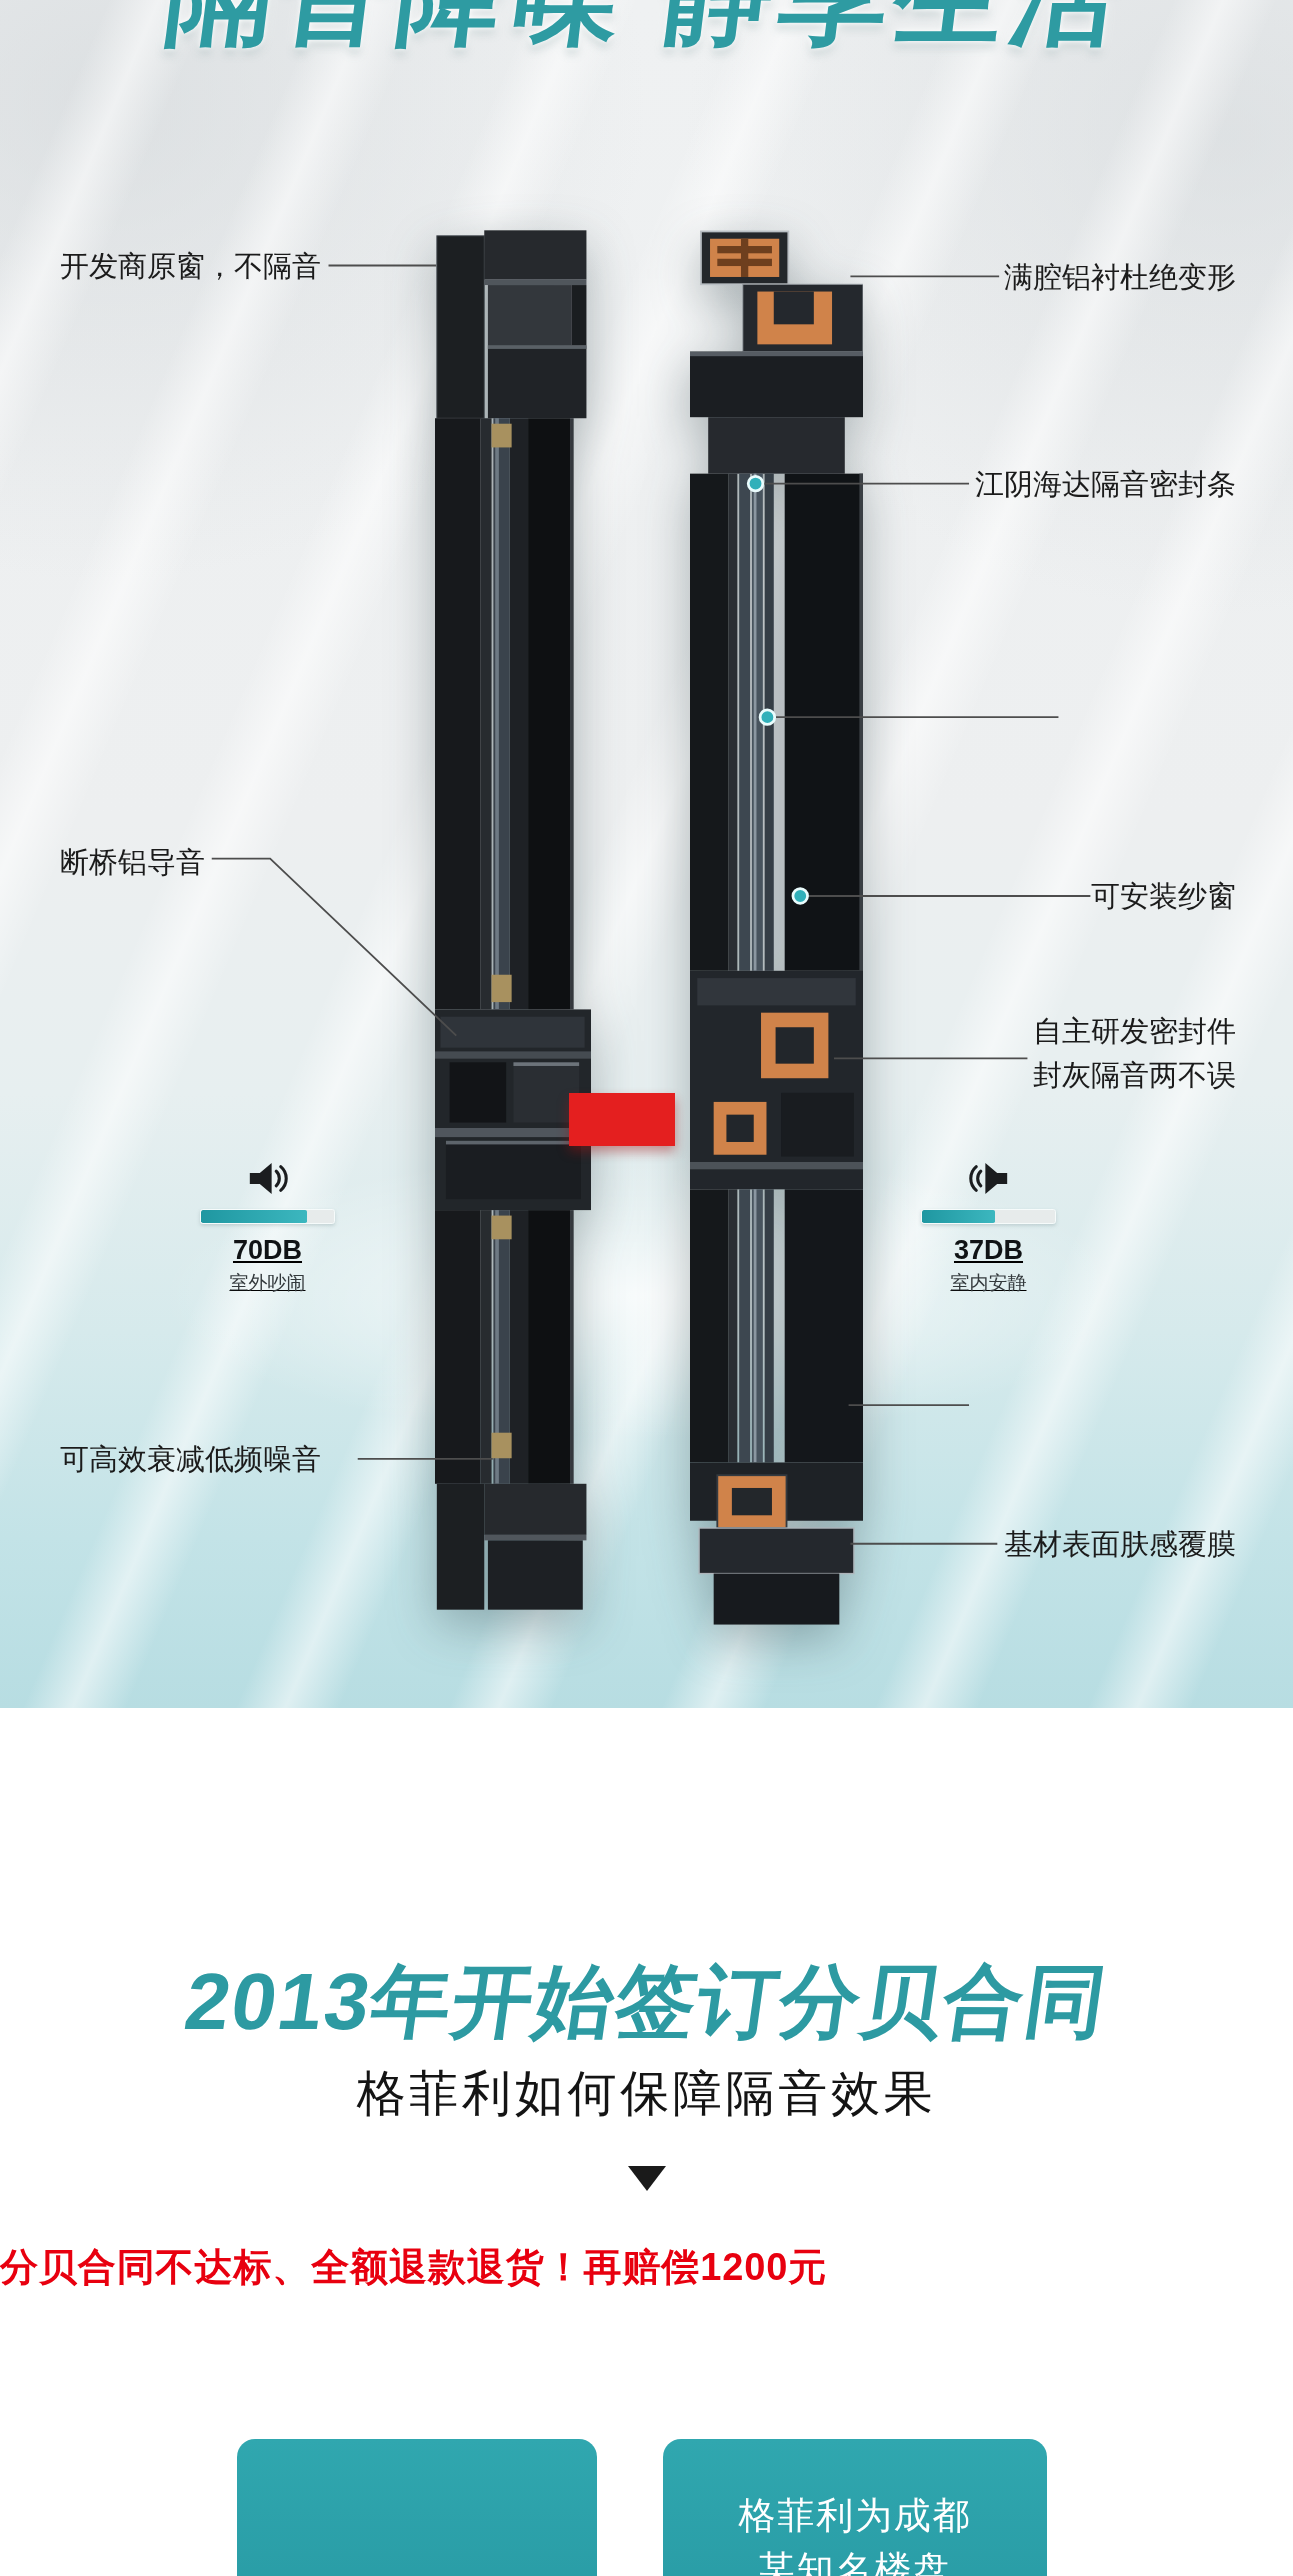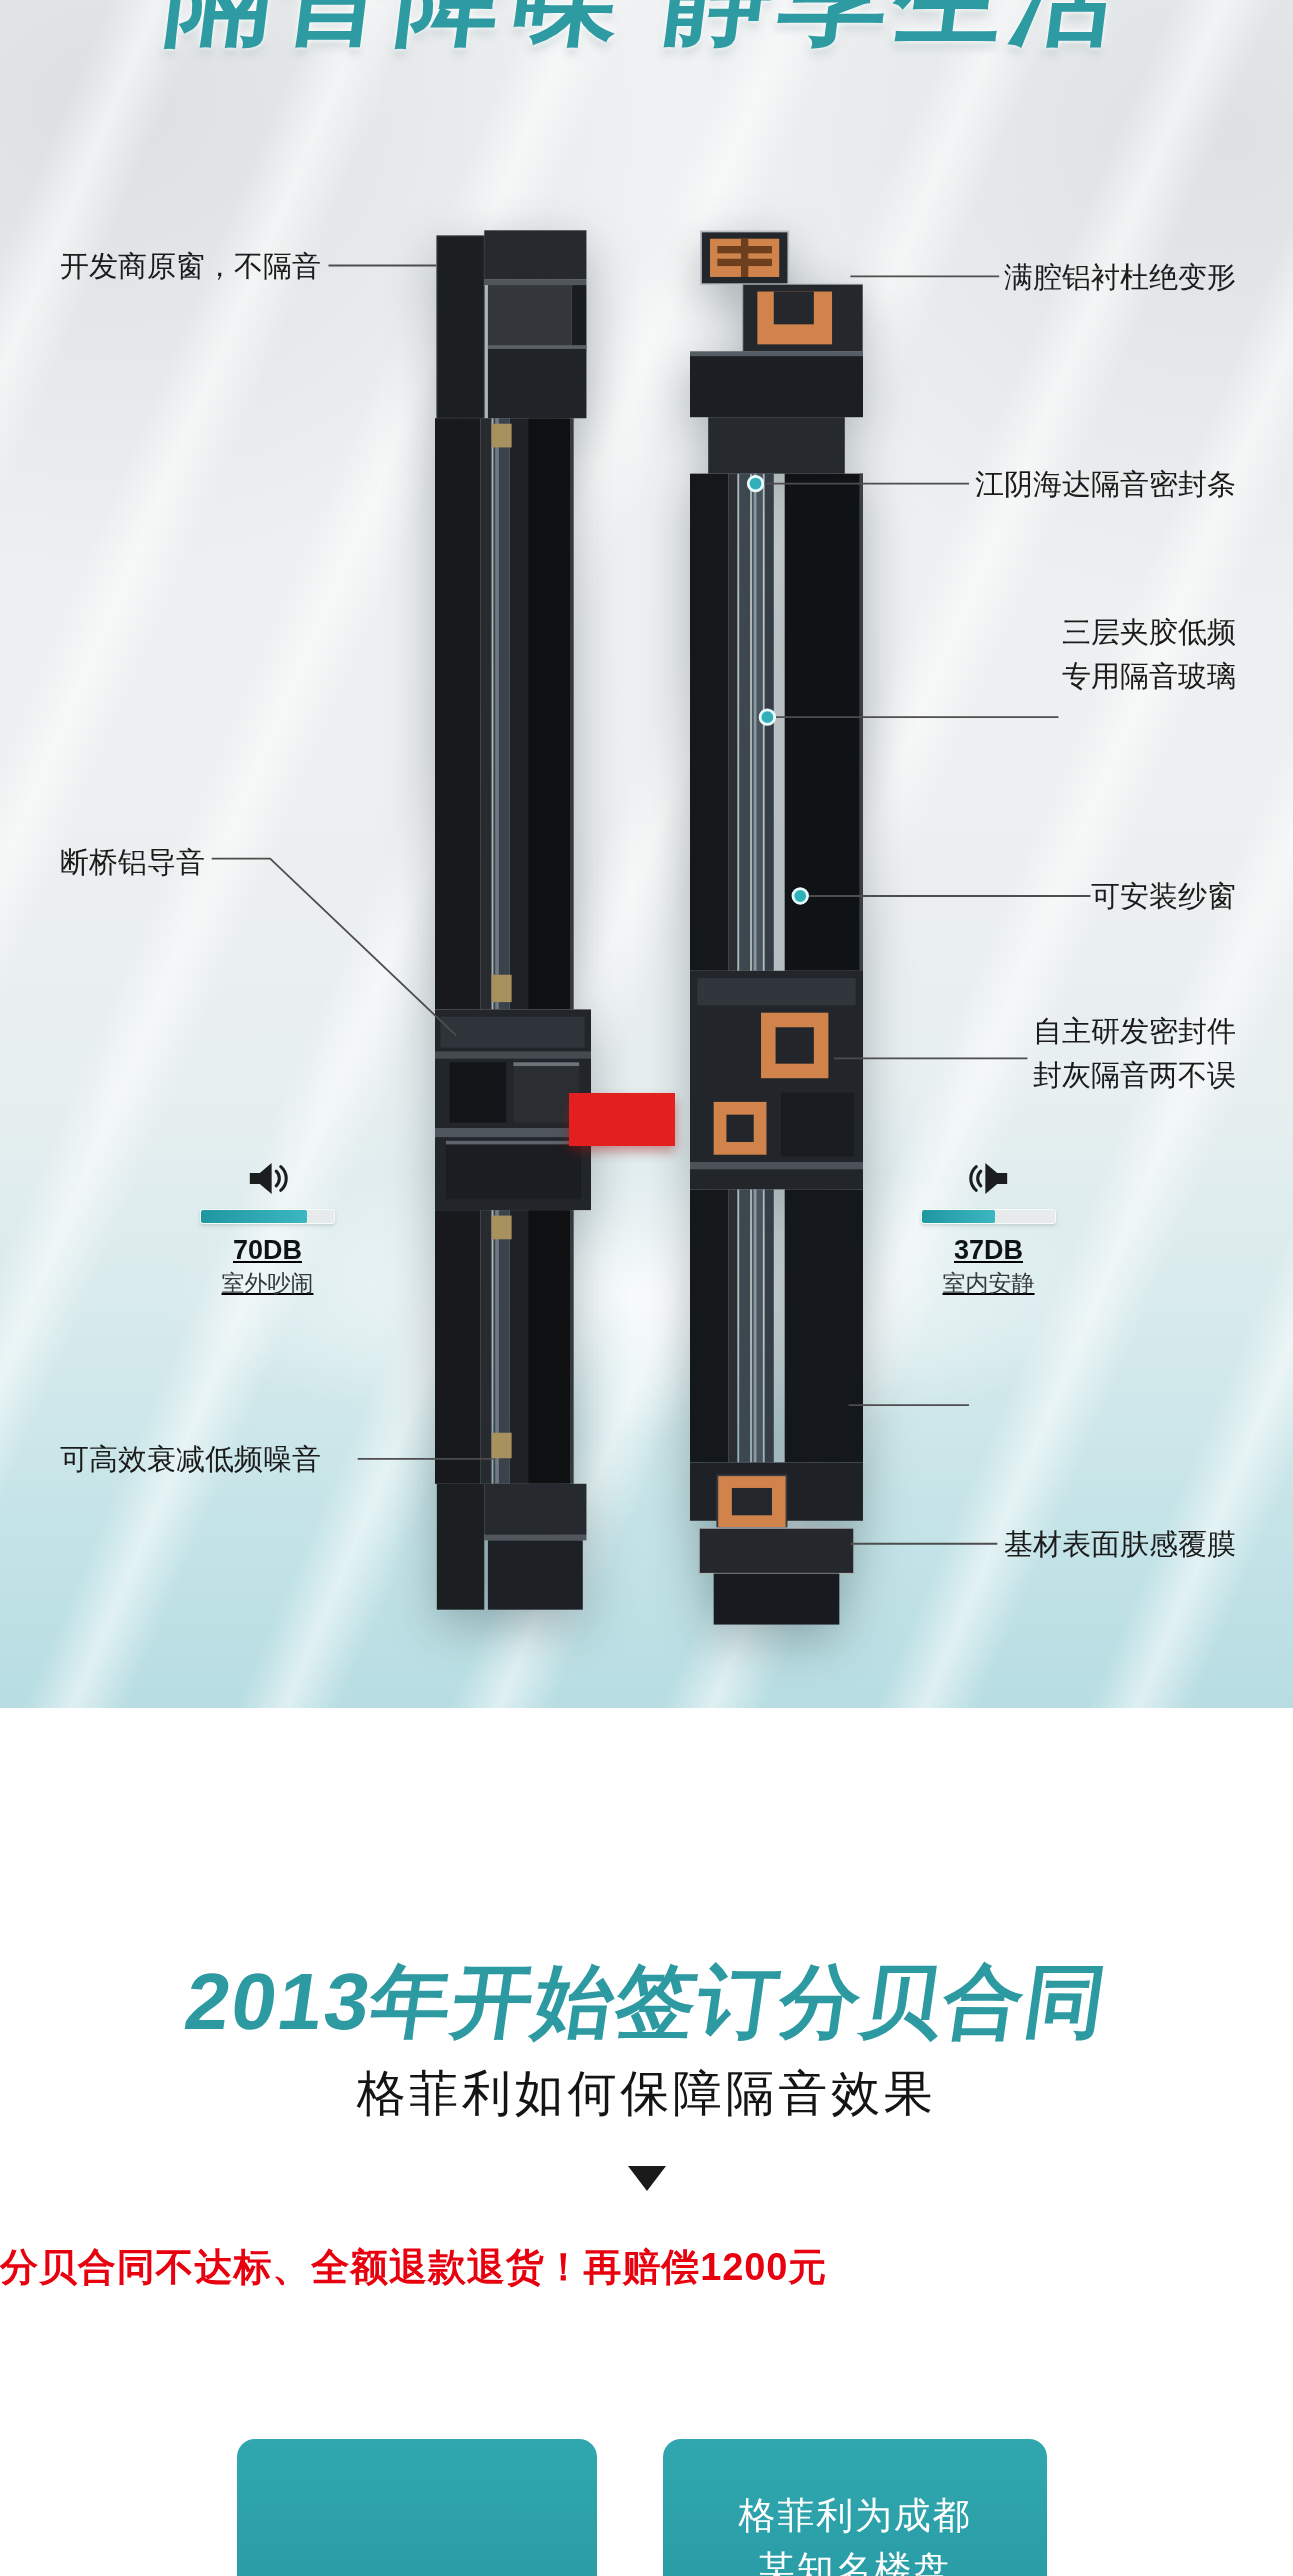--- a/index.html
+++ b/index.html
@@ -56,21 +56,21 @@
   .noise .spk{width:40px;height:35px;}
   .noise .spk svg{width:40px;height:35px;display:block;}
   .spk-mirror svg{transform:scaleX(-1);}
   .meter{
     margin-top:12.8px;width:133px;height:12.8px;background:#e7ebeb;
     border:0.9px solid #f6fbfb;border-radius:2.7px;overflow:hidden;
     box-shadow:0 1.8px 3.7px rgba(90,120,125,.25);
   }
   .meter-fill{height:100%;background:linear-gradient(90deg,#1f97a1,#3cb7bf);border-radius:1.8px;}
   .db{margin-top:12.8px;font-size:27px;font-weight:800;color:#101315;line-height:29px;}
-  .db-label{margin-top:5.5px;font-size:23px;color:#33393c;line-height:24px;}
+  .db-label{margin-top:5.5px;font-size:19px;color:#33393c;line-height:24px;}
   
   .promo-heading{
     position:absolute;left:0;top:1958px;width:1293px;margin:0;text-align:center;
     font-size:80px;line-height:88px;font-weight:900;color:#2d9aa2;
     transform:skewX(-8deg);letter-spacing:1.8px;white-space:nowrap;
   }
   .promo-sub{
     position:absolute;left:0;top:2066px;width:1293px;text-align:center;
     font-size:49px;line-height:55px;color:#141414;font-weight:500;letter-spacing:3.7px;
   }
@@ -216,24 +216,20 @@
     <div class="lbl lbl-left" style="top:244px">开发商原窗，不隔音</div>
     <div class="lbl lbl-left" style="top:840px">断桥铝导音</div>
     <div class="lbl lbl-left" style="top:1437px">可高效衰减低频噪音</div>
 
     <div class="lbl lbl-right" style="top:255px">
       <div>满腔铝衬杜绝变形</div>
     </div>
     <div class="lbl lbl-right" style="top:462px">
       <div>江阴海达隔音密封条</div>
     </div>
-    <div class="lbl lbl-right" style="top:610px">
-      <div>三层夹胶低频</div>
-      <div>专用隔音玻璃</div>
-    </div>
     <div class="lbl lbl-right" style="top:874px">
       <div>可安装纱窗</div>
     </div>
     <div class="lbl lbl-right" style="top:1009px">
       <div>自主研发密封件</div>
       <div>封灰隔音两不误</div>
     </div>
     <div class="lbl lbl-right" style="top:1522px">
       <div>基材表面肤感覆膜</div>
     </div>

